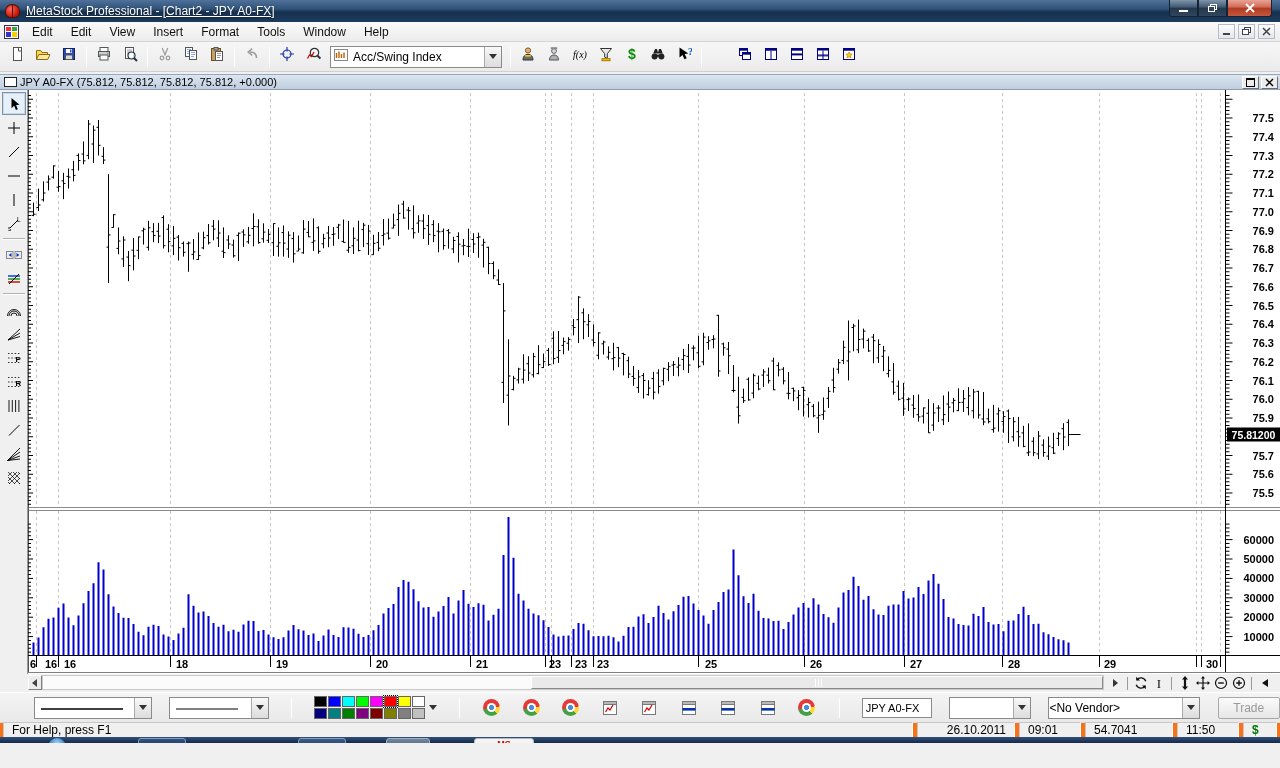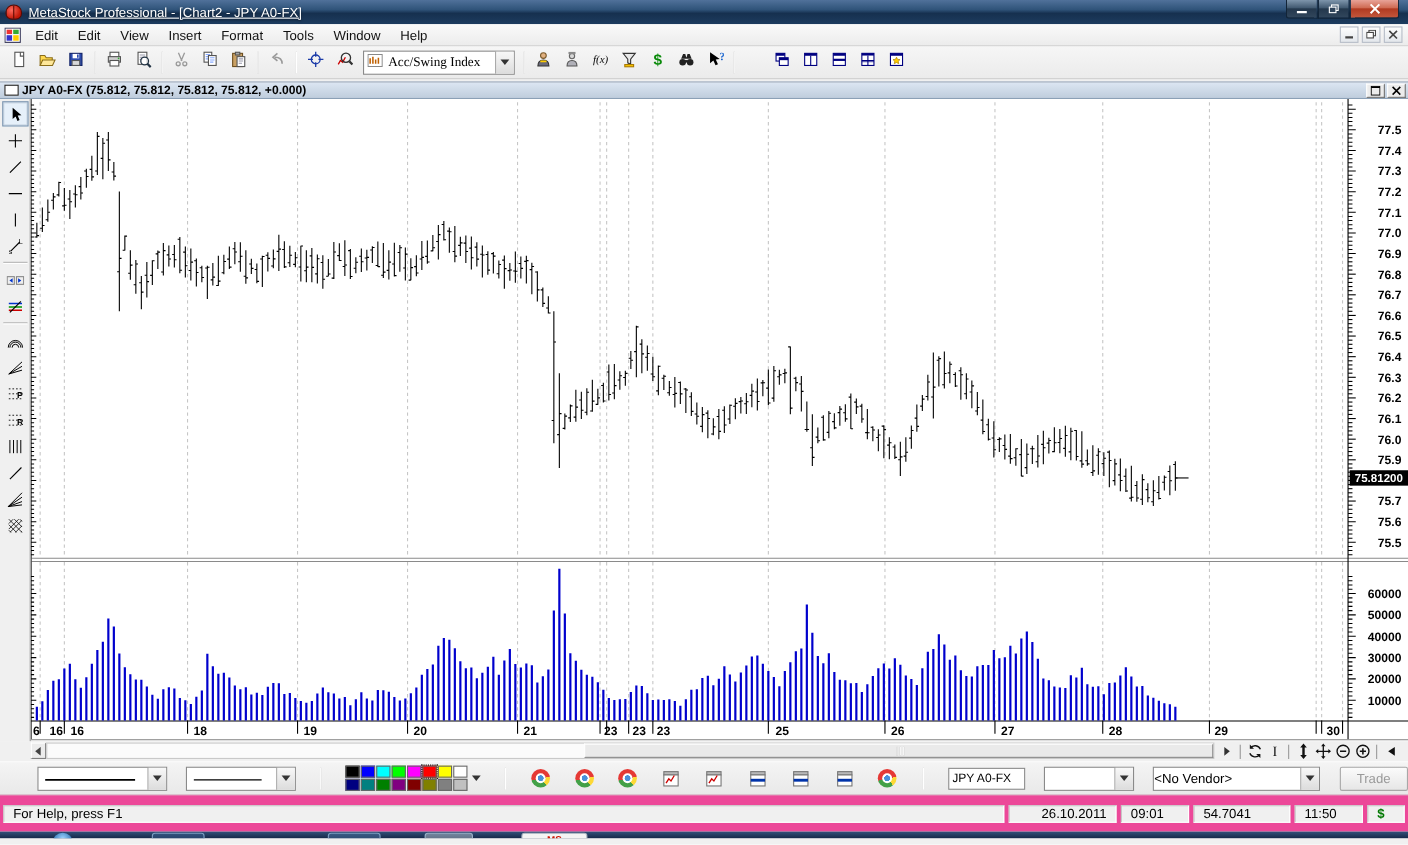--- a/index.html
+++ b/index.html
@@ -37,21 +37,21 @@
   .tspacer { width:26px; }
   .combo { height:22px; background:#fff; border:1px solid #8a8a8a; display:flex; align-items:center; font-size:12px; position:relative; }
   .combo .cicon { margin:0 3px; }
   .combo .cval { flex:1; padding-left:2px; white-space:nowrap; overflow:hidden; }
   .combo .carrow { width:17px; height:100%; background:linear-gradient(180deg,#f8f8f8,#dcdcdc); border-left:1px solid #aaa;
     display:flex; align-items:center; justify-content:center; }
   .arrow-down { width:0; height:0; border-left:4px solid transparent; border-right:4px solid transparent; border-top:5px solid #333; }
 
   
   .chartbar { height:16px; margin-top:2px; background:linear-gradient(180deg,#dce6f2,#bfcddd); border-top:1px solid #98a8bc;
-    border-bottom:1px solid #8ba0b6; display:flex; align-items:center; padding-left:4px; font-size:11px; font-weight:700; position:relative; }
+    border-bottom:1px solid #8ba0b6; display:flex; align-items:center; padding-left:4px; font-size:11px; font-weight:400; position:relative; }
   .cwin-icon { width:13px; height:10px; background:#fff; border:1px solid #222; margin-right:3px; }
   .cwin-controls { position:absolute; right:2px; top:1px; display:flex; gap:2px; }
   .cbtn { width:17px; height:13px; background:#ececec; border:1px solid; border-color:#fff #707070 #707070 #fff;
     display:flex; align-items:center; justify-content:center; }
 
   
   .workspace { position:relative; height:584px; background:#fff; }
   .tool-palette { position:absolute; left:0; top:0; width:28px; height:100%; background:#f0f0f0; border-right:1px solid #9a9a9a; padding-top:2px; }
   .pbtn { width:24px; height:23px; margin:0 auto 1px auto; display:flex; align-items:center; justify-content:center; border:1px solid transparent; }
   .pbtn.selected { background:#e6f0fa; border-color:#7a93ad; border-style:solid; box-shadow:inset 0 0 0 1px #cdd9e6; }
@@ -83,21 +83,21 @@
   .ring::after { content:""; position:absolute; inset:4px; border-radius:50%;
     background:radial-gradient(circle,#4a90d9 0 40%,#fff 45% 100%); }
   .symbol-field { width:70px; height:20px; border:1px solid #8a8a8a; background:#fff; font-size:11px; padding:0 3px;
     font-family:"Liberation Sans",sans-serif; }
   .empty-combo { width:82px; }
   .vendor-combo { width:152px; }
   .trade-btn { width:62px; height:22px; background:linear-gradient(180deg,#fbfbfb,#e6e6e6); border:1px solid #a8a8a8;
     border-radius:2px; color:#9a9a9a; font-size:12px; display:flex; align-items:center; justify-content:center; }
 
   
-  .statusbar { height:34px; background:#ec4899; border-top:1px solid #d8d8d8; display:flex; align-items:center;
+  .statusbar { height:15px; background:#f97316; border-top:1px solid #d8d8d8; display:flex; align-items:center;
     font-size:12px; padding:0 3px; gap:4px; }
   .sb-panel { height:16px; border:1px solid; border-color:#c7c7c7 #fff #fff #c7c7c7; display:flex; align-items:center;
     padding:0 8px; background:#f0f0f0; }
   .sb-help { flex:1; }
   .sb-date { width:98px; justify-content:flex-end; }
   .sb-time { width:62px; }
   .sb-price { width:88px; }
   .sb-time2 { width:62px; }
   .sb-cur { width:34px; color:#007700; font-weight:700; }
 
@@ -247,21 +247,21 @@
           <path d="M8 1v4.5M8 10.5V15M1 8h4.5M10.5 8H15" stroke="#1a3aa8" stroke-width="1.2"></path>
         </svg>
       </div>
       <div class="tbtn">
         <svg width="16" height="16" viewBox="0 0 16 16">
           <path d="M2.5 12.5l2-3.5 2 1.5 2.5-4.5" stroke="#c00" fill="none" stroke-width="1.2"></path>
           <circle cx="9.5" cy="6.5" r="4.2" fill="none" stroke="#333" stroke-width="1.2"></circle>
           <path d="M12.6 9.8l2.8 2.8" stroke="#333" stroke-width="2"></path>
         </svg>
       </div>
-      <div class="combo" style="width: 138px; margin: 0px 4px; font-family: Liberation Serif, serif;">
+      <div class="combo" style="width: 172px; margin: 0px 4px;">
         <span class="cicon"><svg width="14" height="12">
             <rect x="0.5" y="0.5" width="13" height="11" fill="#fff" stroke="#888"></rect>
             <path d="M2.5 9V4M5 9V2.5M7.5 9V5M10 9V3.5" stroke="#c06000" stroke-width="1.4"></path>
           </svg></span>
         <span class="cval">Acc/Swing Index</span>
         <span class="carrow">
           <span class="arrow-down"></span>
         </span>
       </div>
       <div class="tsep"></div>

